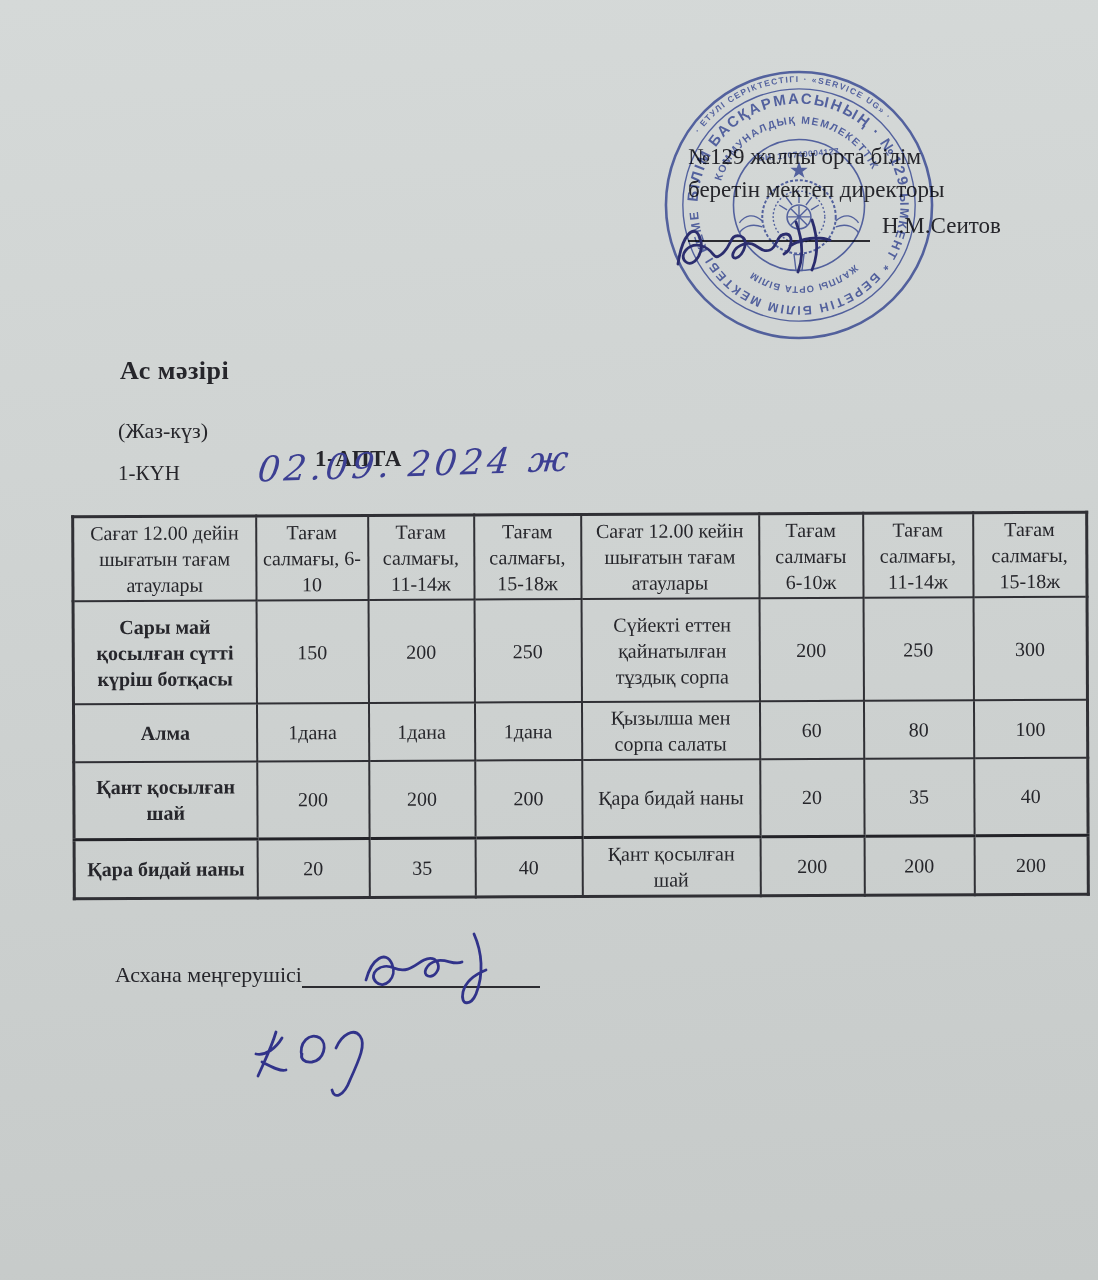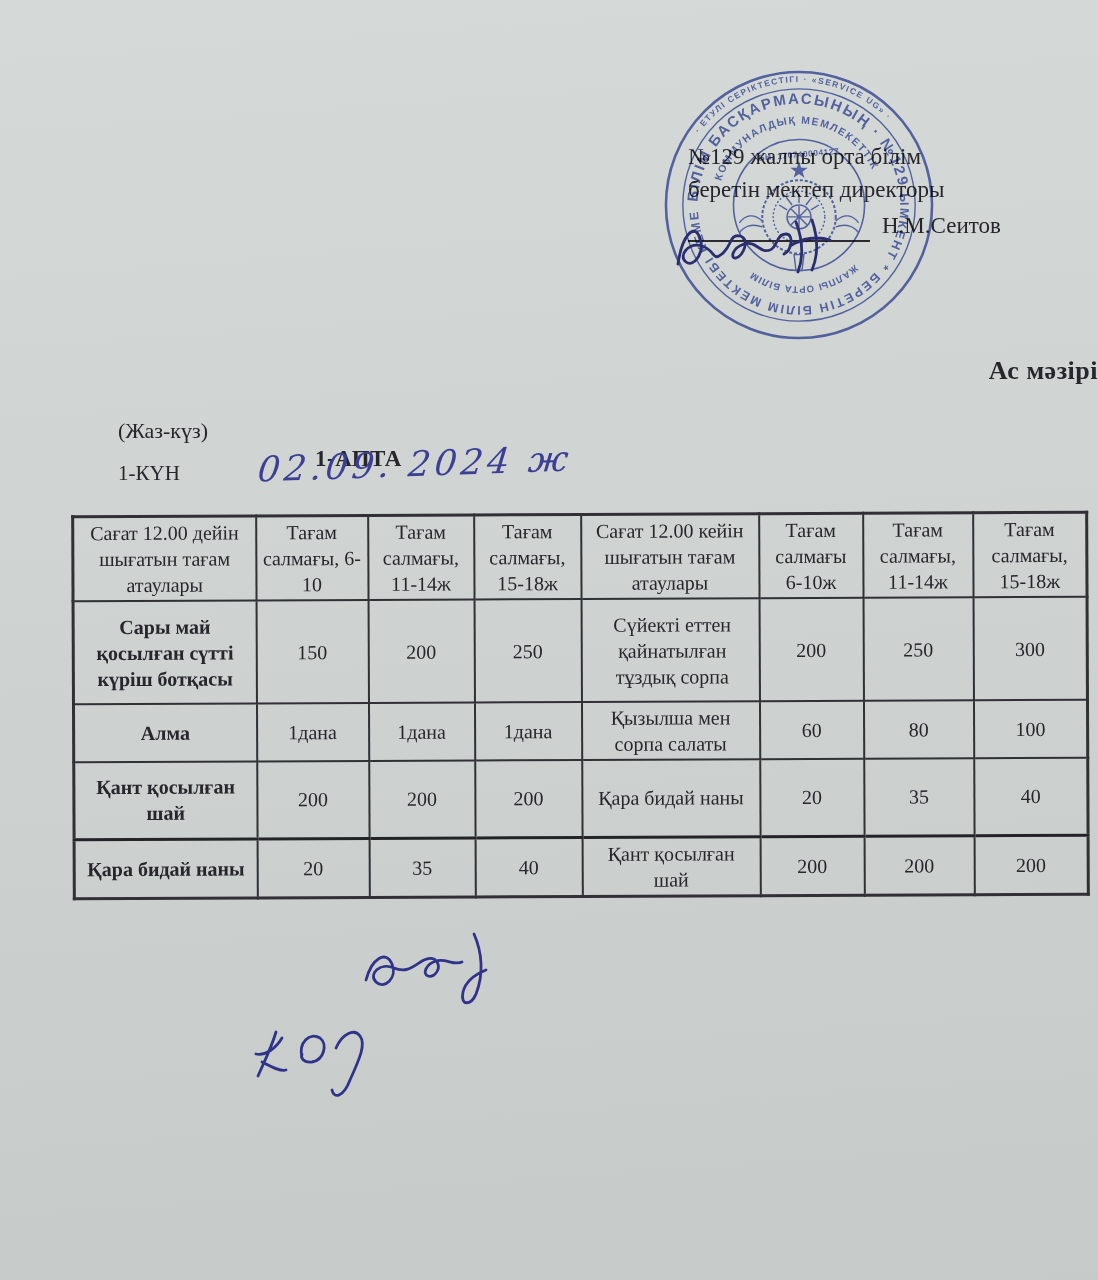--- a/index.html
+++ b/index.html
@@ -39,21 +39,21 @@
   .stamp .ring-big{font-size:15px;letter-spacing:2px;}
   .stamp .ring-mid{font-size:10.5px;letter-spacing:1.5px;}
   .stamp .ring-bot{font-size:12.5px;letter-spacing:2px;}
   .stamp .ring-bot2{font-size:9.5px;letter-spacing:1px;}
   .stamp .bin{font-size:8.5px;letter-spacing:.5px;}
 
   .director-scribble{position:absolute;left:672px;top:212px;width:220px;height:80px;z-index:5;}
 
   
   .doc-title{
-    position:absolute;left:0;top:356px;width:1098px;text-align:right;
+    position:absolute;left:0;top:356px;width:1098px;text-align:left;
     padding-left:120px;font-size:26px;font-weight:bold;letter-spacing:.5px;
   }
   .season{position:absolute;left:118px;top:418px;font-size:22px;}
   .week{position:absolute;left:315px;top:416px;font-size:23px;font-weight:bold;letter-spacing:.5px;margin-top:30px;}
   .day{position:absolute;left:118px;top:461px;font-size:21px;}
   .hand-date{
     position:absolute;left:258px;top:444px;font-size:35px;font-style:italic;
     font-family:"DejaVu Serif", serif;color:var(--ink);
     transform:rotate(-2deg) skewX(-8deg);letter-spacing:4px;white-space:nowrap;
   }
@@ -222,20 +222,24 @@
           <td>35</td>
           <td>40</td>
           <td class="name-col-right">Қант қосылған шай</td>
           <td>200</td>
           <td>200</td>
           <td>200</td>
         </tr>
       </tbody>
   </table>
 
+  <div class="footer-sign sign-canteen">
+    <span>Асхана меңгерушісі</span>
+    <span class="sig-line"></span>
+  </div>
   <svg class="canteen-scribble scribble" viewBox="0 0 170 88">
     <path d="M8,52 C14,30 28,22 34,36 C40,50 26,62 18,54 C10,46 22,34 36,40 C50,46 58,36 66,32 C72,29 78,30 80,36 C82,42 76,50 70,48 C64,46 68,36 78,33 C88,30 96,38 104,34 M116,6 C124,24 126,46 118,66 C113,78 102,78 105,64 C108,52 118,46 128,42"></path>
   </svg>
 
   <svg class="med-scribble scribble" viewBox="0 0 160 100">
     <path d="M14,68 C22,50 28,38 32,24 M12,46 C22,48 32,40 38,30 M18,54 C26,58 36,64 42,62 M58,50 C54,34 66,24 76,30 C84,36 80,52 68,54 C60,55 56,50 58,46 M92,40 C98,26 110,20 116,28 C122,36 116,50 106,72 C100,88 90,92 88,82"></path>
   </svg>
 
 </div>
 

